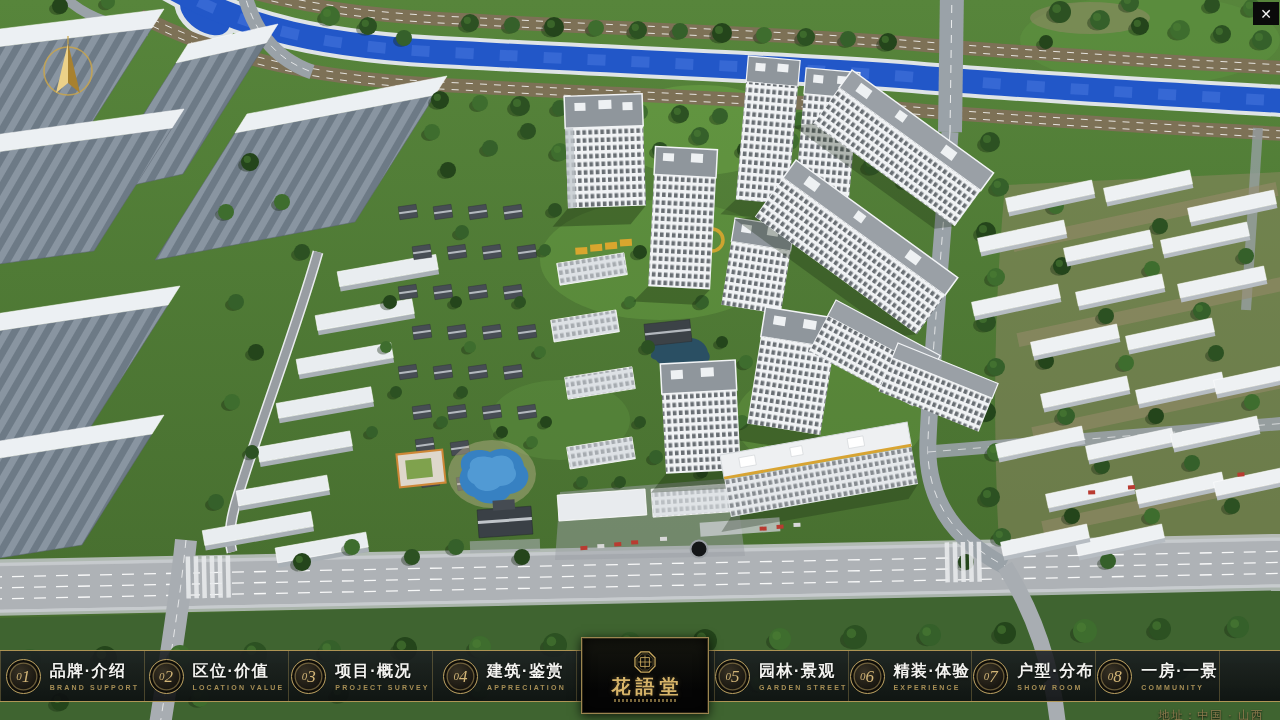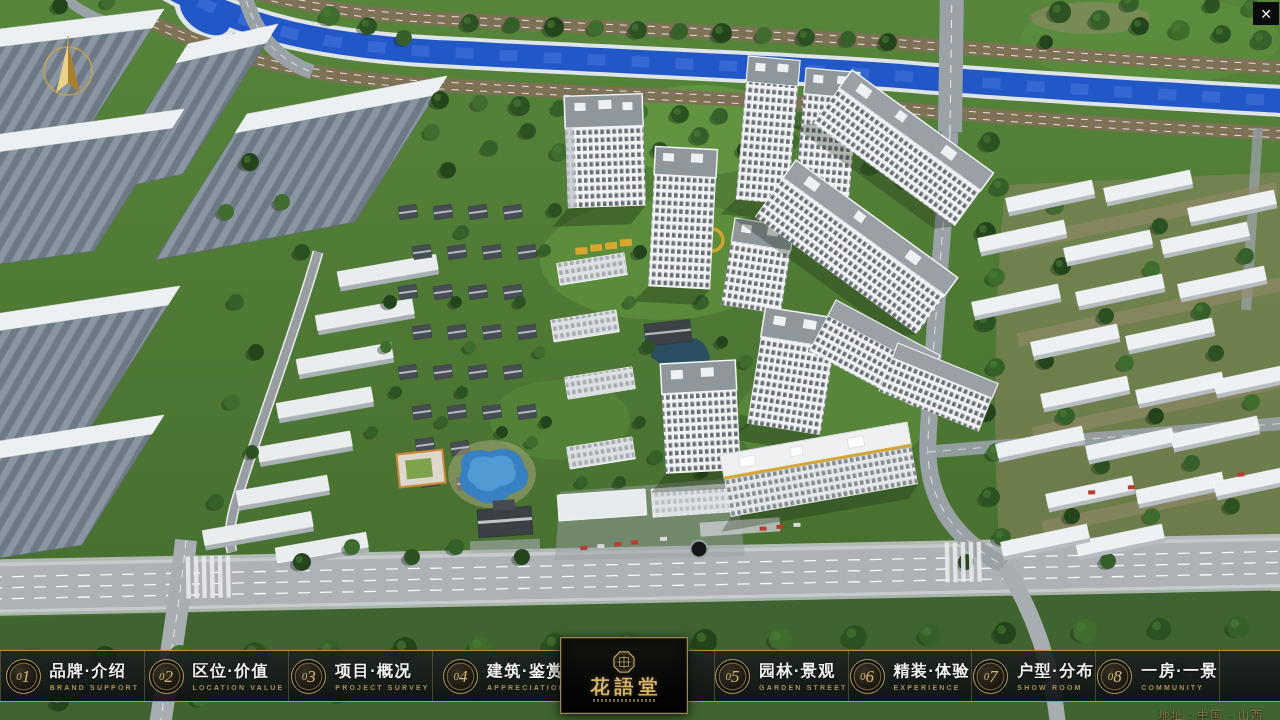--- a/index.html
+++ b/index.html
@@ -22,21 +22,21 @@
     background:radial-gradient(circle at 40% 35%,#383225,#13110c 72%);
     color:#d2b577;display:flex;align-items:center;justify-content:center;
     font-family:"Liberation Serif",serif;font-style:italic}
   .badge .o{font-size:11px;line-height:1}
   .badge .n{font-size:17px;line-height:1}
   .txt{display:flex;flex-direction:column;align-items:flex-start;gap:2px}
   .zh{font-size:16px;font-weight:bold;color:#f3f3f0;letter-spacing:1.5px;white-space:nowrap;
     text-shadow:0 1px 2px rgba(0,0,0,.8)}
   .en{font-size:7px;font-weight:bold;color:#a68e55;letter-spacing:2.2px;white-space:nowrap}
   
-  .panel{position:absolute;left:560px;top:637px;width:128px;height:77px;box-sizing:border-box;z-index:6;
+  .panel{position:absolute;left:581px;top:637px;width:128px;height:77px;box-sizing:border-box;z-index:6;
     background:linear-gradient(180deg,#15160f,#050505 70%);
     border:1px solid #9c8650;
     box-shadow:0 2px 10px rgba(0,0,0,.75),inset 0 0 0 1px rgba(201,169,95,.22),inset 0 0 14px rgba(0,0,0,.9);
     display:flex;flex-direction:column;align-items:center;justify-content:center;gap:3px}
   .logo-title{font-family:"DejaVu Serif","Liberation Serif",serif;font-size:19px;font-weight:bold;
     color:#d8b569;letter-spacing:5px;padding-left:5px;line-height:1;
     text-shadow:0 0 5px rgba(216,181,105,.35)}
   .logo-cap{width:62px;height:3px;opacity:.75;
     background:repeating-linear-gradient(90deg,rgba(201,169,95,.8) 0 2px,transparent 2px 4px)}
   

